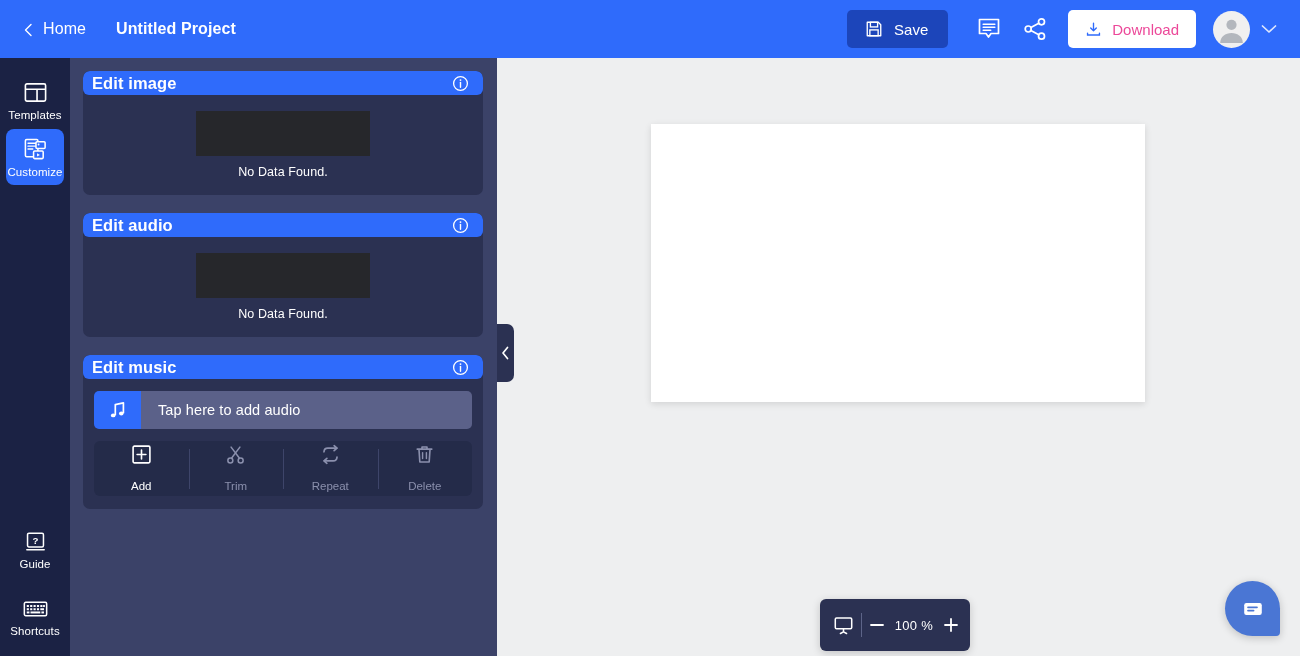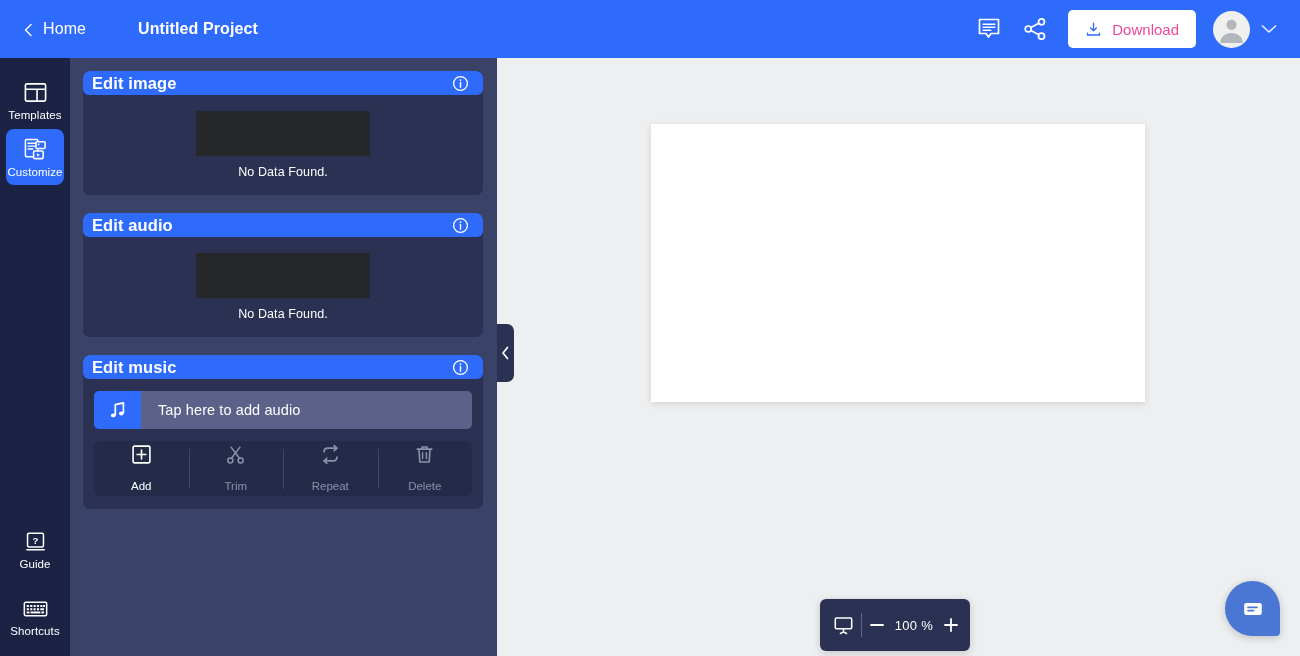--- a/index.html
+++ b/index.html
@@ -20,21 +20,21 @@
     display: flex; align-items: center;
     color: #ffffff;
   }
   .home-link {
     display: flex; align-items: center; gap: 9px;
     margin-left: 22px; cursor: pointer;
   }
   .home-chev { display: block; width: 12px; height: 12px; }
   .home-label { font-size: 16px; font-weight: 400; letter-spacing: .1px; }
   .project-title {
-    margin-left: 52px; font-size: 16px; font-weight: 700; letter-spacing: .1px;
+    margin-left: 30px; font-size: 16px; font-weight: 700; letter-spacing: .1px;
   }
   .topbar-right {
     margin-left: auto; display: flex; align-items: center; gap: 0;
     margin-right: 14px;
   }
   .save-btn {
     display: flex; align-items: center; gap: 11px;
     background: #1c45ba; border: none; border-radius: 5px;
     height: 38px; padding: 0 20px 0 18px;
     color: #fff; font-size: 15px; font-family: inherit; cursor: pointer;
@@ -233,20 +233,30 @@
             <path d="M9 1.5 3.5 7 9 12.5" fill="none" stroke="#fff" stroke-width="1.4" stroke-linecap="round" stroke-linejoin="round"></path>
           </svg>
       </span>
       <span class="home-label">Home</span>
     </div>
 
     <div class="project-title">Untitled Project</div>
 
     <div class="topbar-right">
 
+      <button class="save-btn">
+        <span>
+          <svg width="18" height="18" viewBox="0 0 20 20">
+            <path d="M2.5 2.5h12.2L17.5 5.3v12.2H2.5z" fill="none" stroke="#fff" stroke-width="1.5" stroke-linejoin="round"></path>
+            <rect x="6" y="2.5" width="8" height="5.2" fill="none" stroke="#fff" stroke-width="1.5"></rect>
+            <rect x="5.4" y="11" width="9.2" height="6.5" fill="none" stroke="#fff" stroke-width="1.5"></rect>
+          </svg>
+        </span>
+        <span>Save</span>
+      </button>
 
       <div class="icon-btn" style="margin-left:18px;">
         <span>
           <svg width="26" height="26" viewBox="0 0 26 26">
             <path d="M3.5 3.5h19v14h-7.5l-2.5 3.6-2.5-3.6H3.5z" fill="none" stroke="#fff" stroke-width="1.7" stroke-linejoin="round"></path>
             <path d="M7.2 8.3h11.6M7.2 11.3h11.6M7.2 14.3h7.5" stroke="#fff" stroke-width="1.6" stroke-linecap="round"></path>
           </svg>
         </span>
       </div>
 

